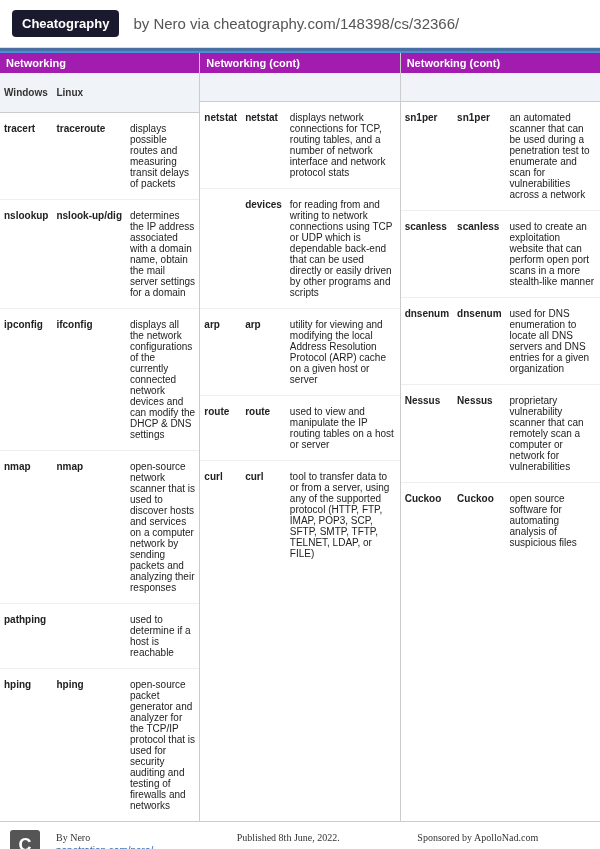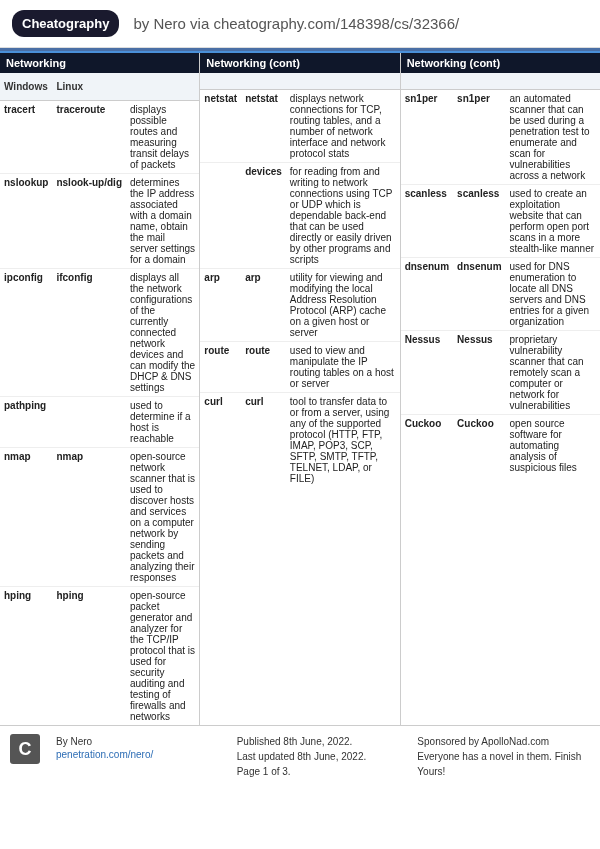--- a/index.html
+++ b/index.html
@@ -19,21 +19,21 @@
       padding: 10px 12px;
       border-bottom: 1px solid #ddd;
       gap: 14px;
     }
     .logo-box {
       background: #1a1a2e;
       color: #fff;
       font-size: 13px;
       font-weight: bold;
       padding: 6px 10px;
-      border-radius: 12px;
+      border-radius: 4px;
       white-space: nowrap;
       min-width: 100px;
       text-align: center;
     }
     .header-text h1 {
       font-size: 16px;
       font-weight: bold;
       color: #1a1a2e;
       line-height: 1.3;
     }
@@ -50,43 +50,43 @@
     }
 
     
     .col {
       flex: 1;
       border-right: 1px solid #ccc;
     }
     .col:last-child { border-right: none; }
 
     .col-header {
-      background: #0f172a;
+      background: #a21caf;
       color: #fff;
       font-weight: bold;
       font-size: 11px;
       padding: 4px 6px;
     }
 
     
     .cmd-table {
       width: 100%;
       border-collapse: collapse;
     }
     .cmd-table thead tr th {
       font-size: 10px;
       font-weight: bold;
       color: #333;
-      padding: 8px 4px;
+      padding: 14px 4px;
       border-bottom: 1px solid #ccc;
       text-align: left;
       background: #f0f4f8;
     }
     .cmd-table tbody tr td {
-      padding: 3px 4px;
+      padding: 10px 4px;
       vertical-align: top;
       font-size: 10px;
       color: #222;
       border-bottom: 1px solid #eee;
     }
     .cmd-table tbody tr:last-child td {
       border-bottom: none;
     }
     .cmd-name {
       font-weight: bold;
@@ -122,20 +122,21 @@
     .footer-section {
       flex: 1;
       padding: 0 8px;
     }
     .footer-section a, .footer-link {
       color: #2d6db5;
       text-decoration: none;
     }
     .footer-section p {
       line-height: 1.5;
+      font-family: Liberation Serif, serif;
     }
 
     .blue-line {
       height: 3px;
       background: #4a6fa5;
       width: 100%;
     }
   </style>
 </head>
 <body>
@@ -171,28 +172,28 @@
             <td class="cmd-name">nslookup</td>
             <td class="cmd-name">nslook-up/dig</td>
             <td>determines the IP address associated with a domain name, obtain the mail server settings for a domain</td>
           </tr>
           <tr>
             <td class="cmd-name">ipconfig</td>
             <td class="cmd-name">ifconfig</td>
             <td>displays all the network configurations of the currently connected network devices and can modify the DHCP &amp; DNS settings</td>
           </tr>
           <tr>
+            <td class="cmd-name">nmap</td>
+            <td class="cmd-name">nmap</td>
+            <td>open-source network scanner that is used to discover hosts and services on a computer network by sending packets and analyzing their responses</td>
+          </tr>
+          <tr>
             <td class="cmd-name">pathping</td>
             <td class="cmd-name"></td>
             <td>used to determine if a host is reachable</td>
-          </tr>
-          <tr>
-            <td class="cmd-name">nmap</td>
-            <td class="cmd-name">nmap</td>
-            <td>open-source network scanner that is used to discover hosts and services on a computer network by sending packets and analyzing their responses</td>
           </tr>
           <tr>
             <td class="cmd-name">hping</td>
             <td class="cmd-name">hping</td>
             <td>open-source packet generator and analyzer for the TCP/IP protocol that is used for security auditing and testing of firewalls and networks</td>
           </tr>
         </tbody>
     </table>
   </div>
 

